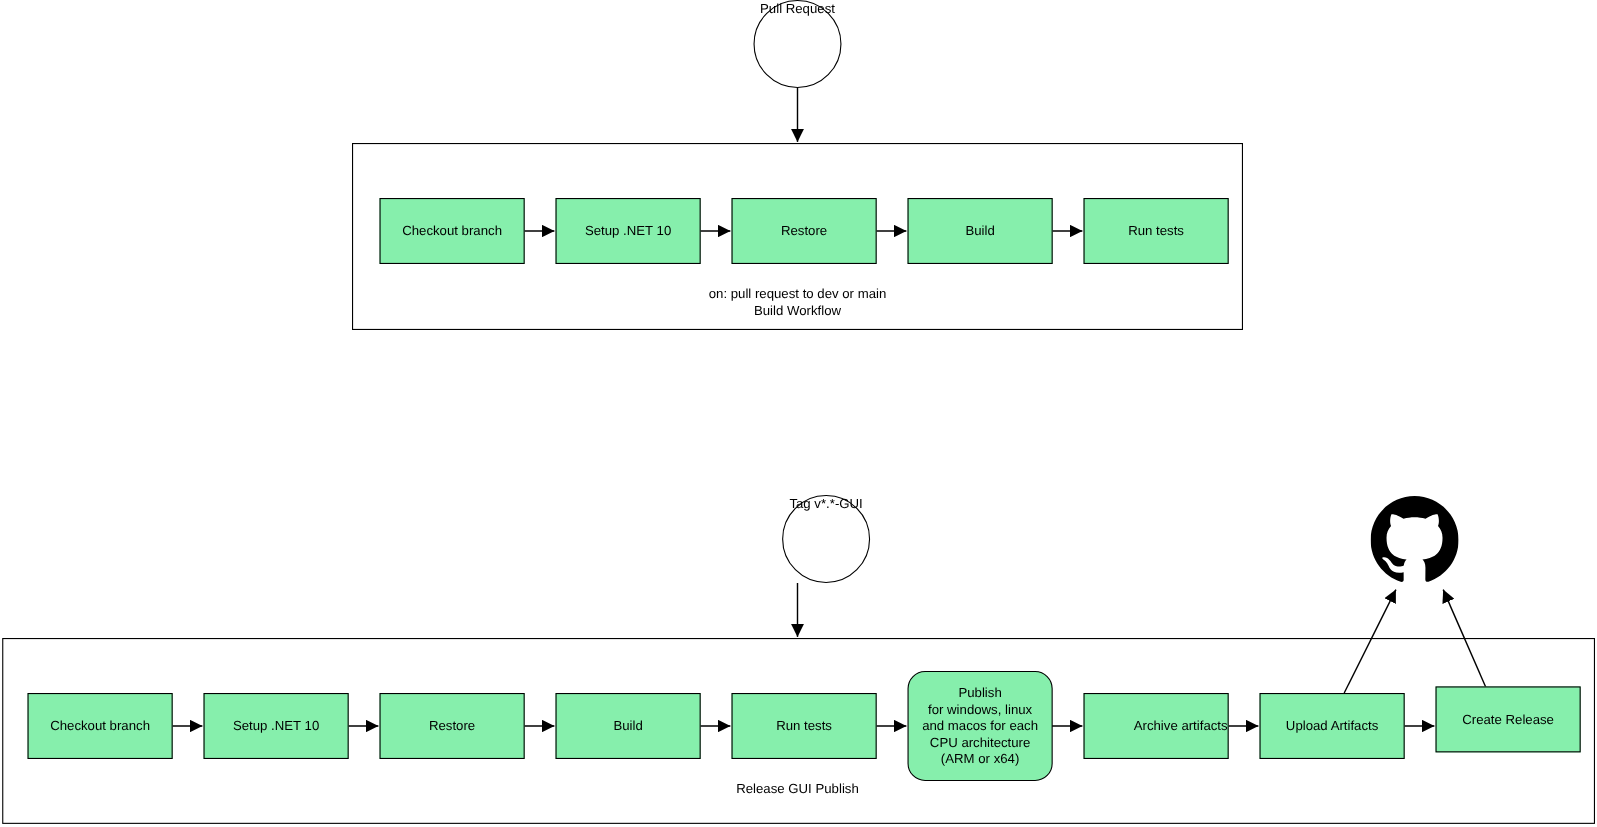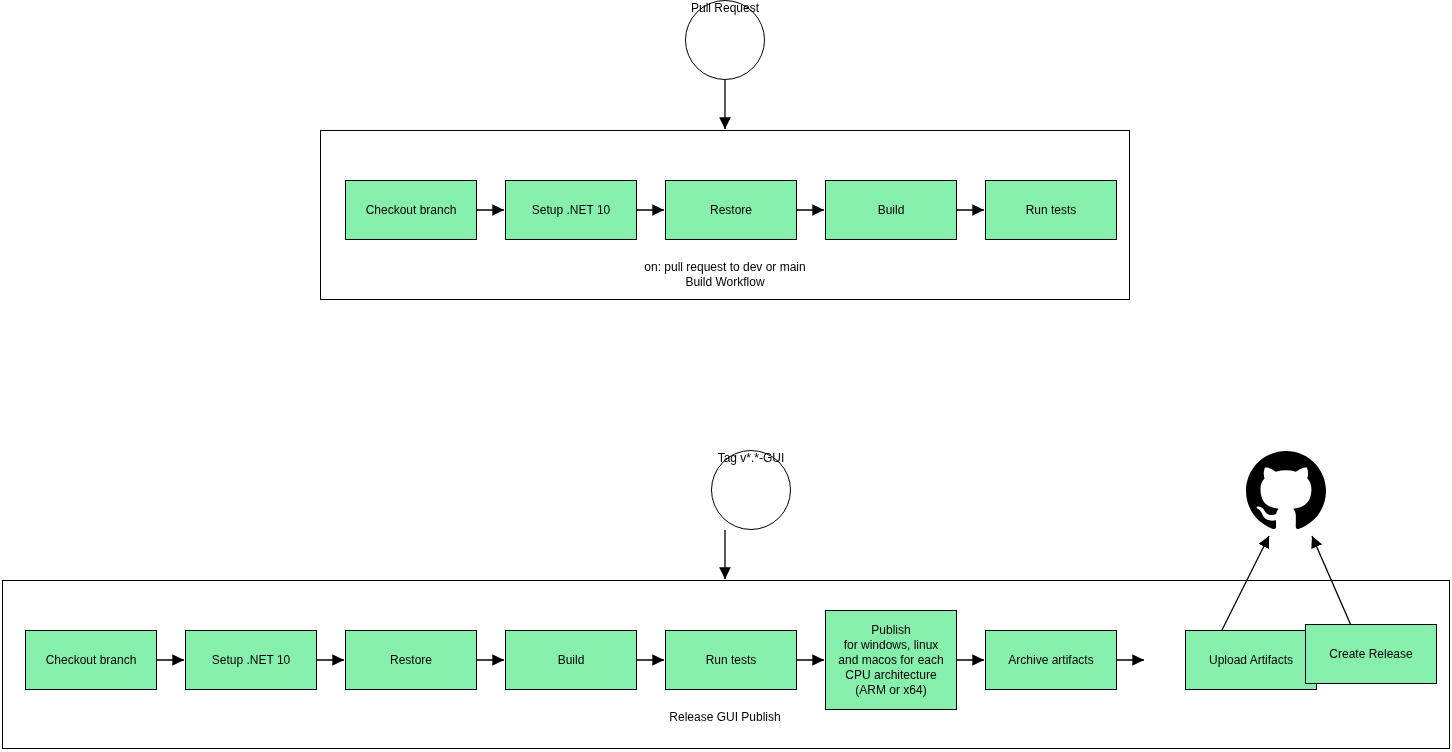--- a/index.html
+++ b/index.html
@@ -22,21 +22,21 @@
     position:absolute;
     width:132px;height:60px;
     border:1px solid #000000;
     background:#86efac;
     box-sizing:border-box;
     display:flex;align-items:center;justify-content:center;
     text-align:center;
     line-height:15px;
     z-index:3;
   }
-  .node.tall{height:100px;}
+  .node.tall{height:100px;border-radius:16px;}
   .node .multiline{white-space:pre-line;}
   .trigger{
     position:absolute;
     width:80px;height:80px;
     border:1px solid #000000;
     border-radius:50%;
     background:#ffffff;
     box-sizing:border-box;
     display:flex;align-items:flex-start;justify-content:center;
     text-align:center;
@@ -139,24 +139,24 @@
   <div class="node" style="left:665px;top:630px;">
     <span>Run tests</span>
   </div>
   <div class="node tall" style="left:825px;top:610px;">
     <span class="multiline">Publish
 for windows, linux
 and macos for each
 CPU architecture
 (ARM or x64)</span>
   </div>
-  <div class="node" style="left:985px;top:630px;">
+  <div class="node" style="left:985px;top:630px;justify-content:flex-end;">
     <span>Archive artifacts</span>
   </div>
-  <div class="node" style="left:1145px;top:630px;margin-left:40px;">
+  <div class="node" style="left:1145px;top:630px;">
     <span>Upload Artifacts</span>
   </div>
   <div class="node" style="left:1305px;top:624px;text-align:right;">
     <span>Create Release</span>
   </div>
 
   <div class="wf-label" style="left:525px;top:710px;width:400px;">
     <div>Release GUI Publish</div>
   </div>
 

